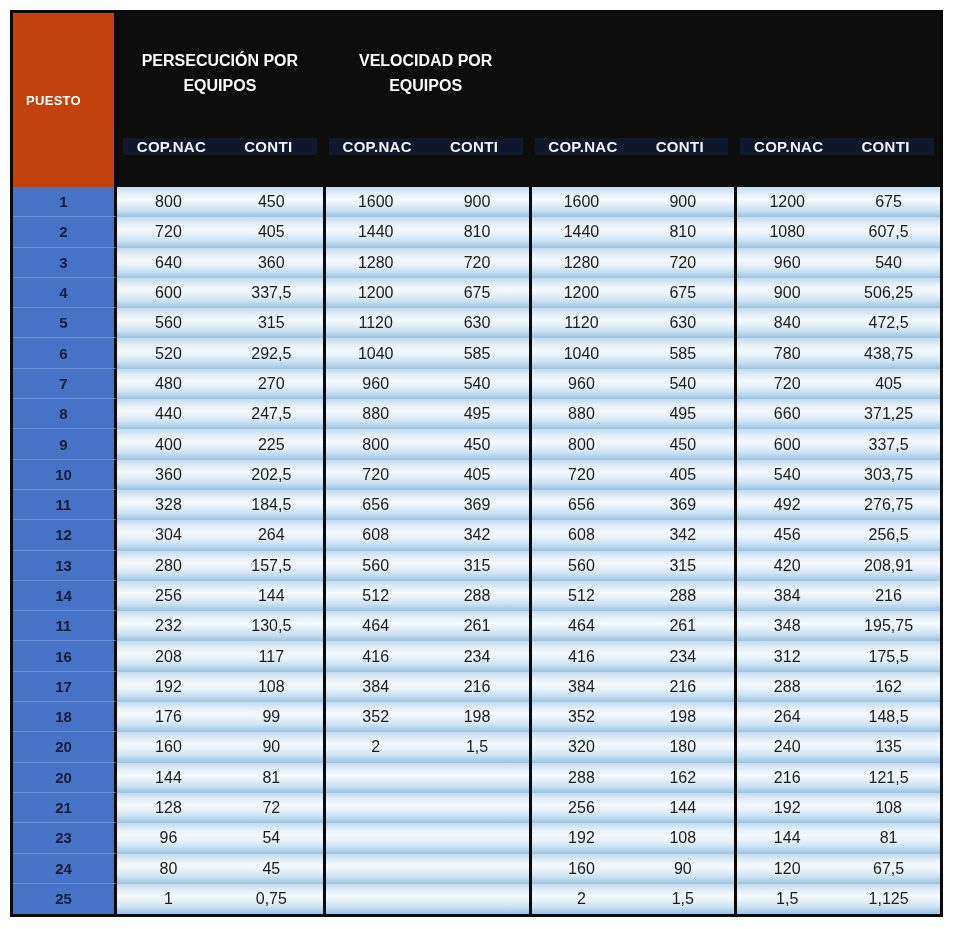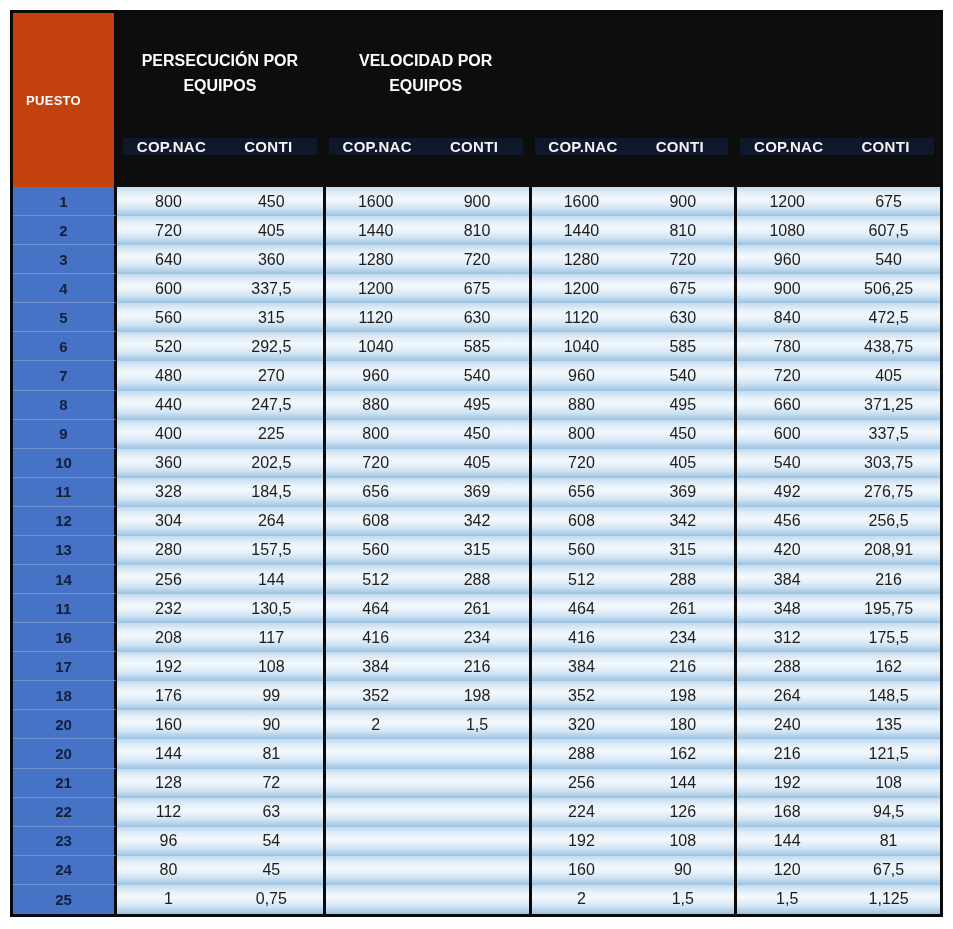--- a/index.html
+++ b/index.html
@@ -329,31 +329,20 @@
         <div class="dcell">128</div>
         <div class="dcell">72</div>
         <div class="dcell group-start"></div>
         <div class="dcell"></div>
         <div class="dcell group-start">256</div>
         <div class="dcell">144</div>
         <div class="dcell group-start">192</div>
         <div class="dcell">108</div>
       </div>
       <div class="trow">
-        <div class="puesto-cell">22</div>
-        <div class="dcell">112</div>
-        <div class="dcell">63</div>
-        <div class="dcell group-start"></div>
-        <div class="dcell"></div>
-        <div class="dcell group-start">224</div>
-        <div class="dcell">126</div>
-        <div class="dcell group-start">168</div>
-        <div class="dcell">94,5</div>
-      </div>
-      <div class="trow">
         <div class="puesto-cell">23</div>
         <div class="dcell">96</div>
         <div class="dcell">54</div>
         <div class="dcell group-start"></div>
         <div class="dcell"></div>
         <div class="dcell group-start">192</div>
         <div class="dcell">108</div>
         <div class="dcell group-start">144</div>
         <div class="dcell">81</div>
       </div>

